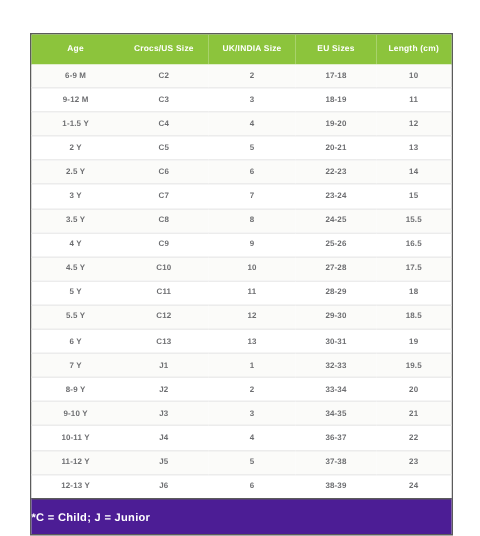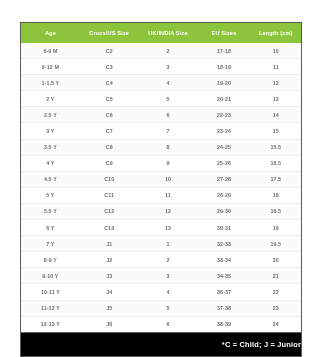--- a/index.html
+++ b/index.html
@@ -56,25 +56,25 @@
   }
   table.size-chart tbody tr:last-child td {
     border-bottom: 0;
   }
   td.col-age, th.col-age { width: 21%; }
   td.col-us,  th.col-us  { width: 21%; }
   td.col-uk,  th.col-uk  { width: 21%; }
   td.col-eu,  th.col-eu  { width: 19%; }
   td.col-len, th.col-len { width: 18%; }
   .chart-footer {
-    background: #000000;
+    background: #4c1d95;
     color: #ffffff;
     font-size: 7.4px;
     font-weight: bold;
-    text-align: right;
+    text-align: left;
     padding: 7px 0 7px 0;
     letter-spacing: 0.2px;
     border-top: 1px solid #5b5b5b;
   }
 </style>
 </head>
 <body>
 
 <div id="size-chart-wrap">
   <table class="size-chart">

